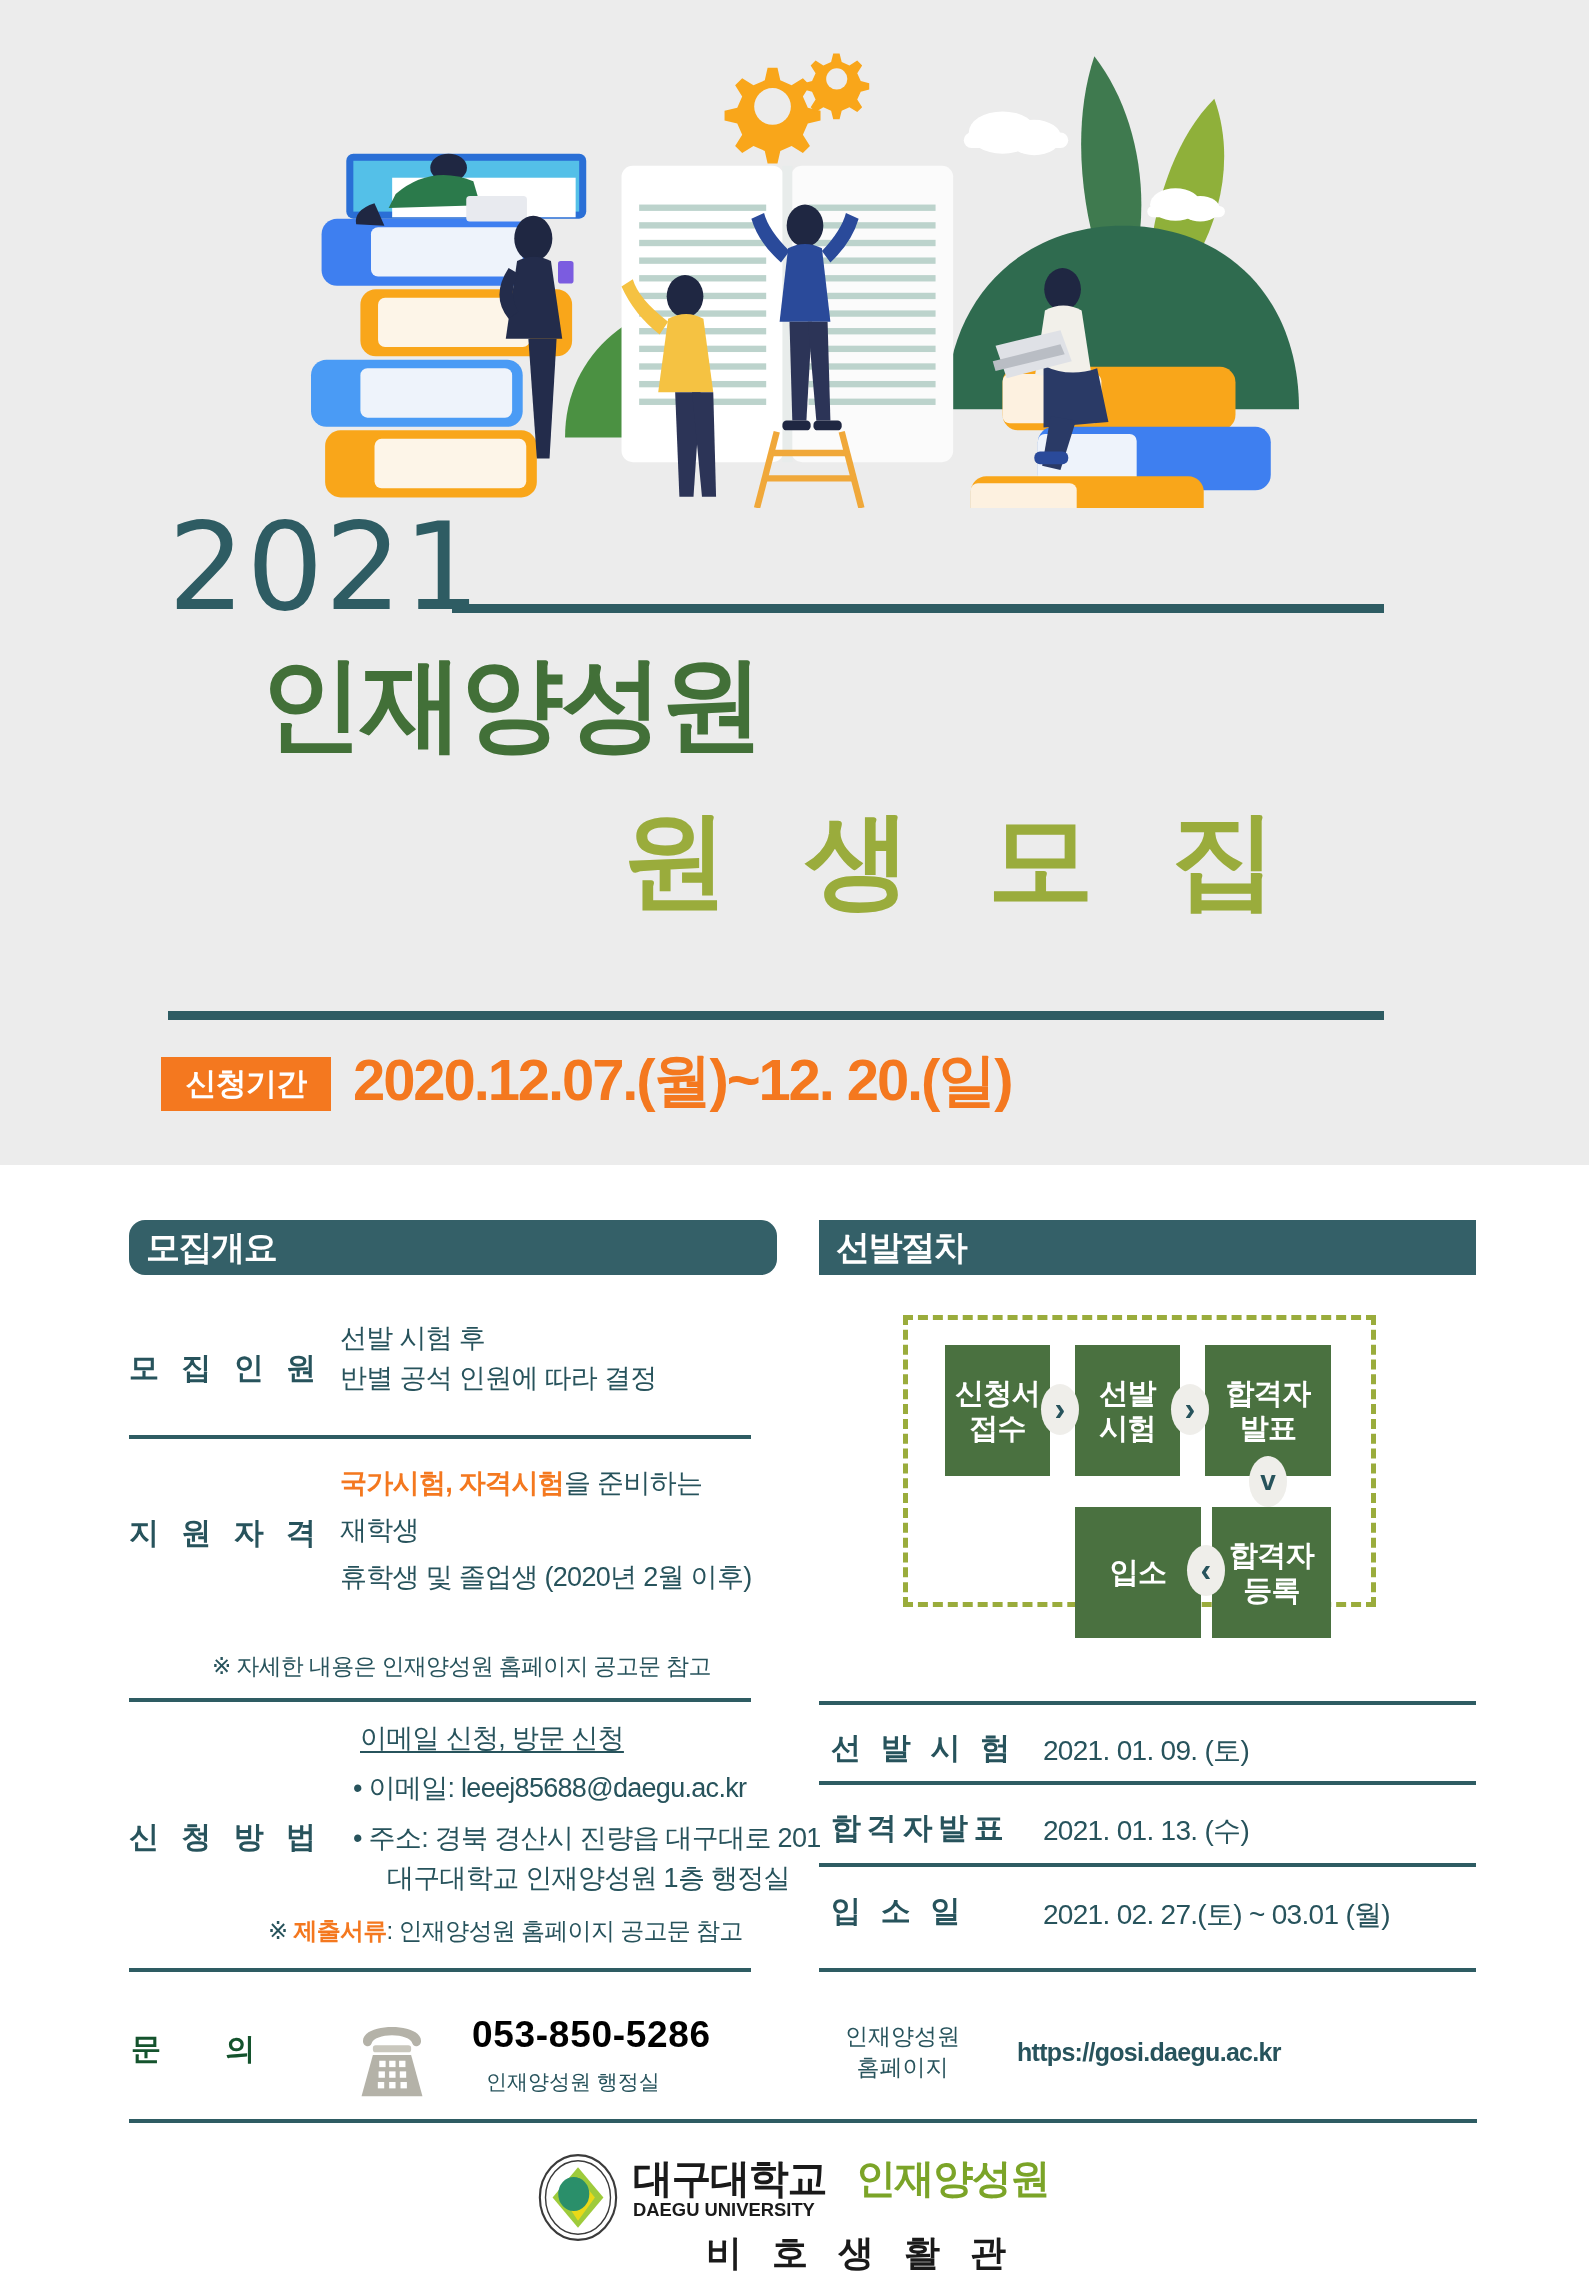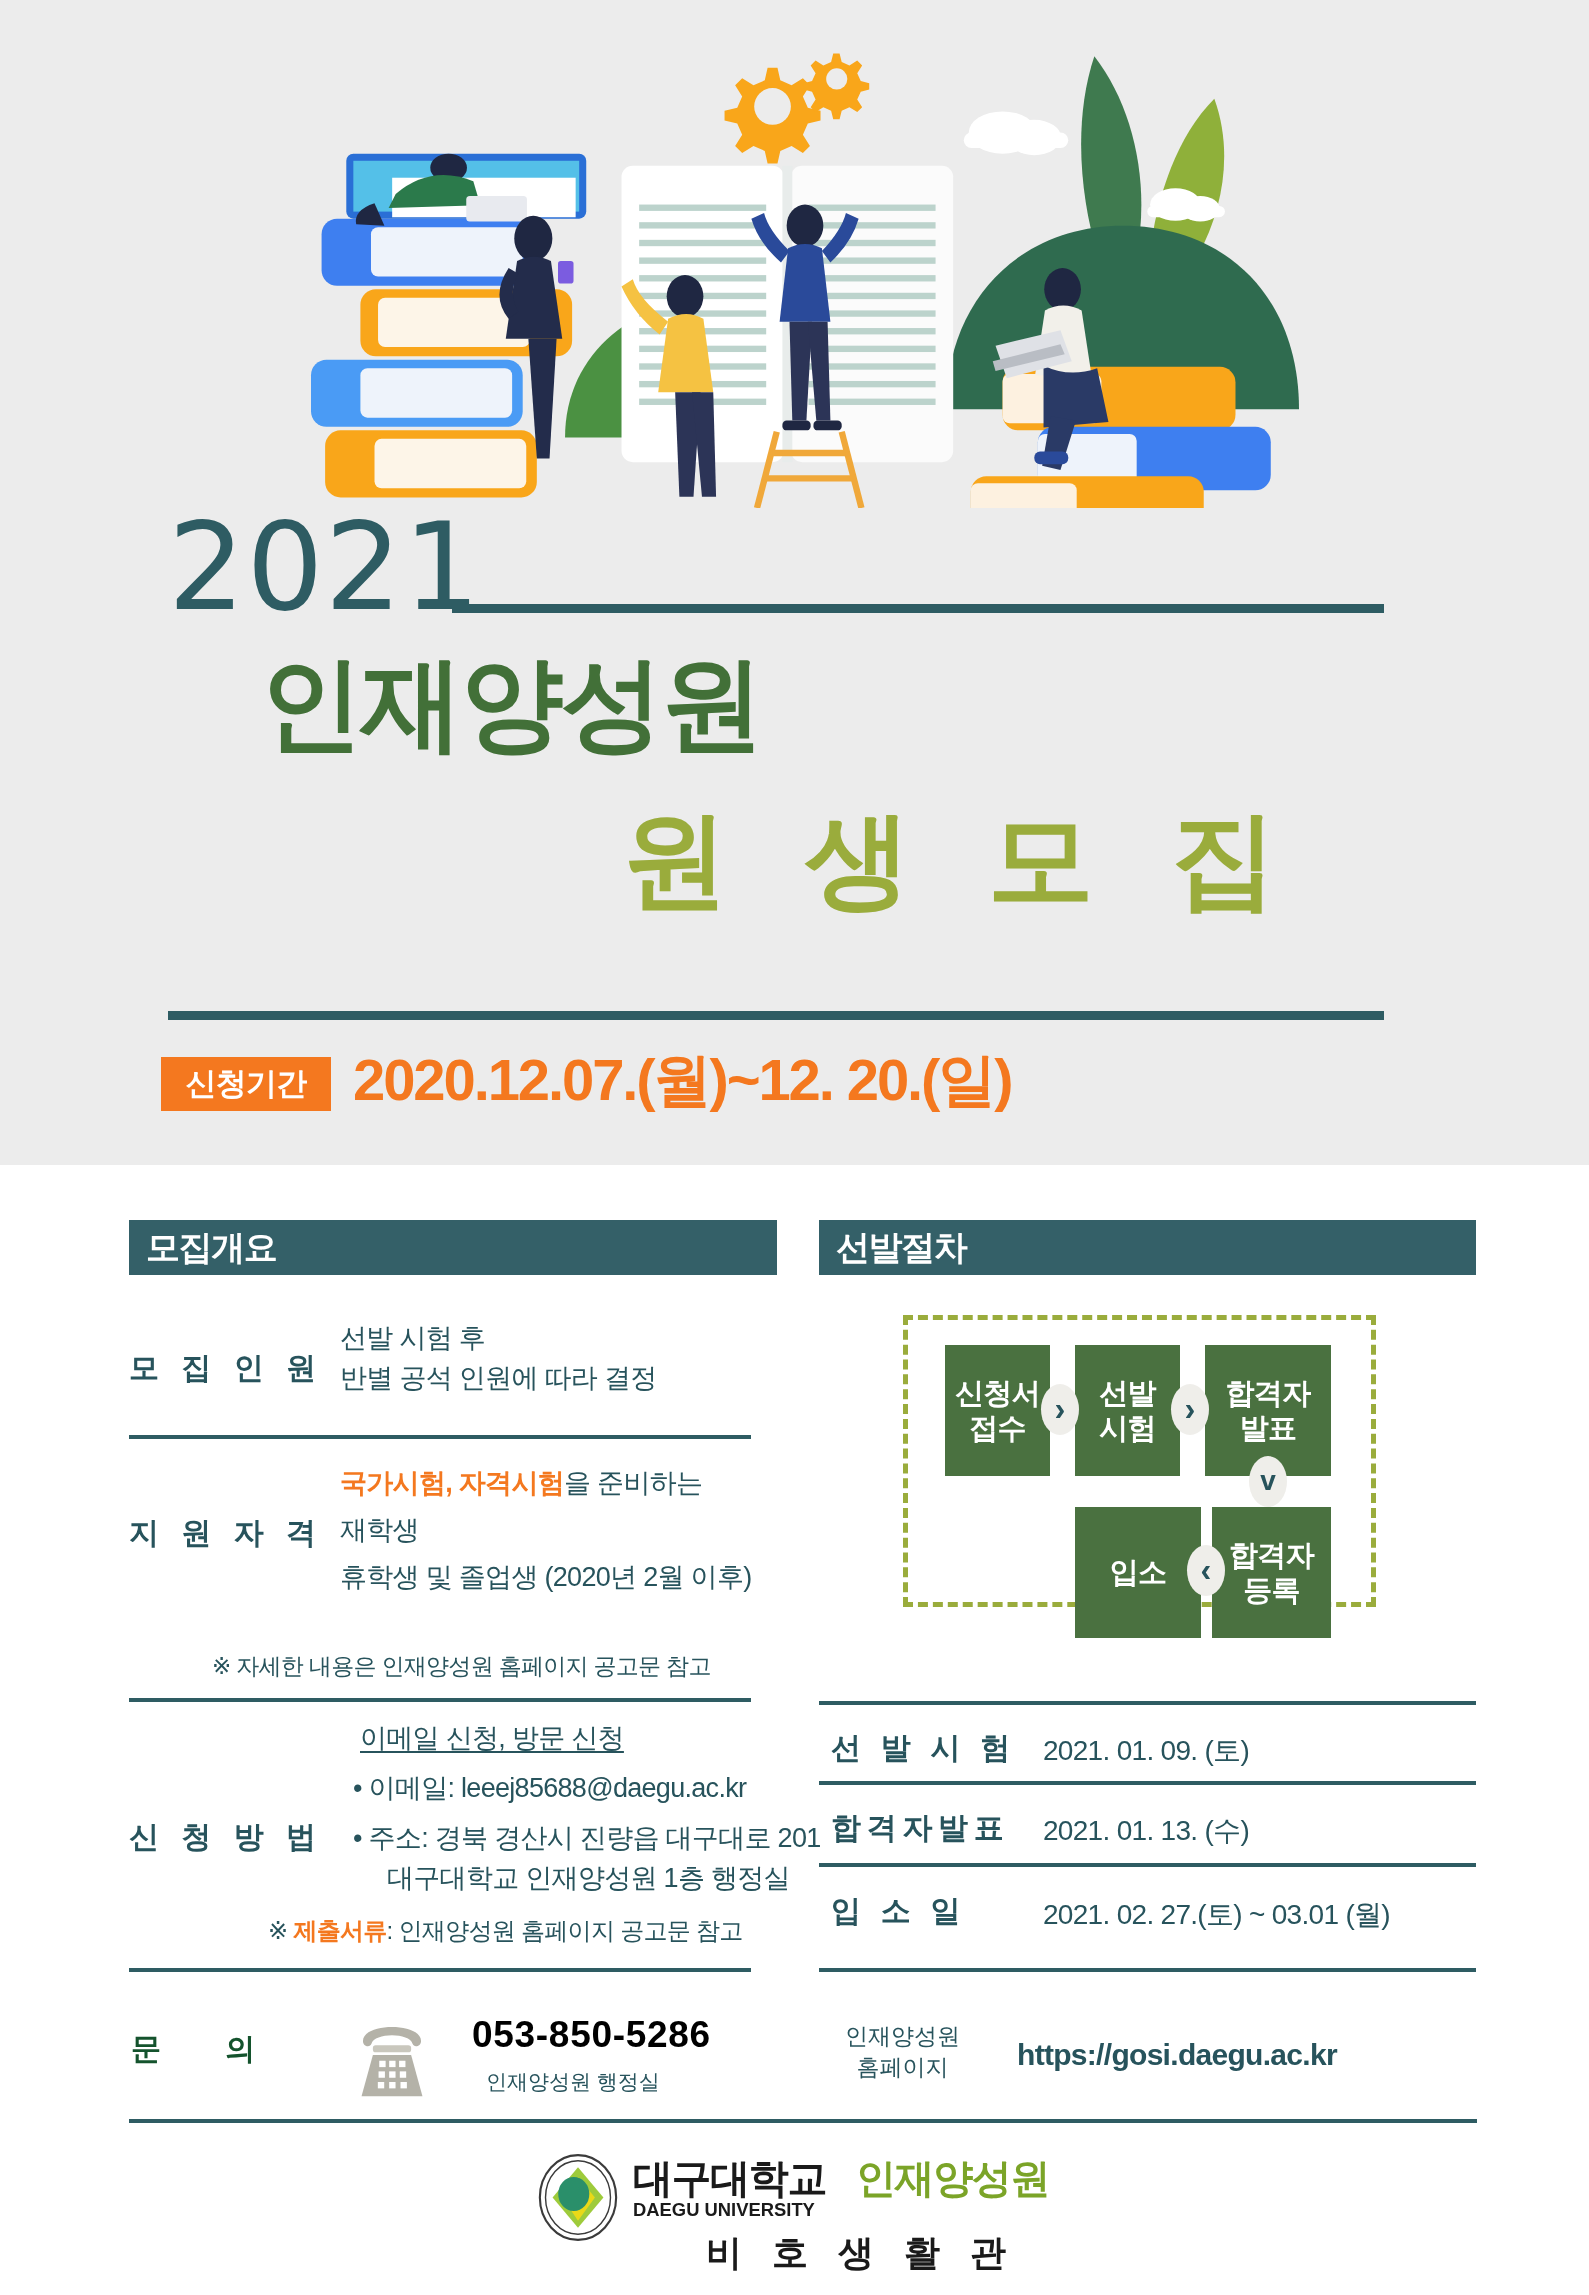--- a/index.html
+++ b/index.html
@@ -59,21 +59,21 @@
 
   
   .body-area{position:absolute;left:0;top:1165px;width:1589px;height:1130px;background:#fff;}
 
   .sec-head{
     position:absolute;height:55px;background:#346068;
     color:#ffffff;font-size:34px;font-weight:bold;
     display:flex;align-items:center;padding-left:17px;
     box-sizing:border-box;letter-spacing:-1.4px;
   }
-  .sec-head.left{left:129px;top:1220px;width:648px;}
+  .sec-head.left{left:129px;top:1220px;width:648px;border-radius:16px;}
   .sec-head.right{left:819px;top:1220px;width:657px;}
 
   
   .lrow-label{
     position:absolute;color:#27535c;font-weight:bold;
     font-size:30px;letter-spacing:7px;white-space:nowrap;
   }
   .lrow-body{
     position:absolute;color:#27535c;font-size:27px;line-height:40px;
     letter-spacing:-0.7px;
@@ -119,21 +119,21 @@
   .c-phone{
     position:absolute;color:#000000;font-size:37px;font-weight:bold;
     letter-spacing:0.7px;white-space:nowrap;
   }
   .c-sub{position:absolute;color:#27535c;font-size:21px;white-space:nowrap;}
   .c-two{
     position:absolute;color:#27535c;font-size:23px;line-height:31px;
     text-align:center;white-space:nowrap;
   }
   .c-url{
-    position:absolute;color:#27535c;font-size:30px;font-weight:bold;
+    position:absolute;color:#27535c;font-size:25px;font-weight:bold;
     white-space:nowrap;letter-spacing:-0.7px;
   }
 
   .footer-rule{position:absolute;left:129px;top:2119px;width:1348px;height:3.5px;background:#2e5c63;}
 
   
   .f-univ{
     position:absolute;color:#1a1a1a;font-size:40px;font-weight:bold;
     letter-spacing:-1.4px;white-space:nowrap;
   }

